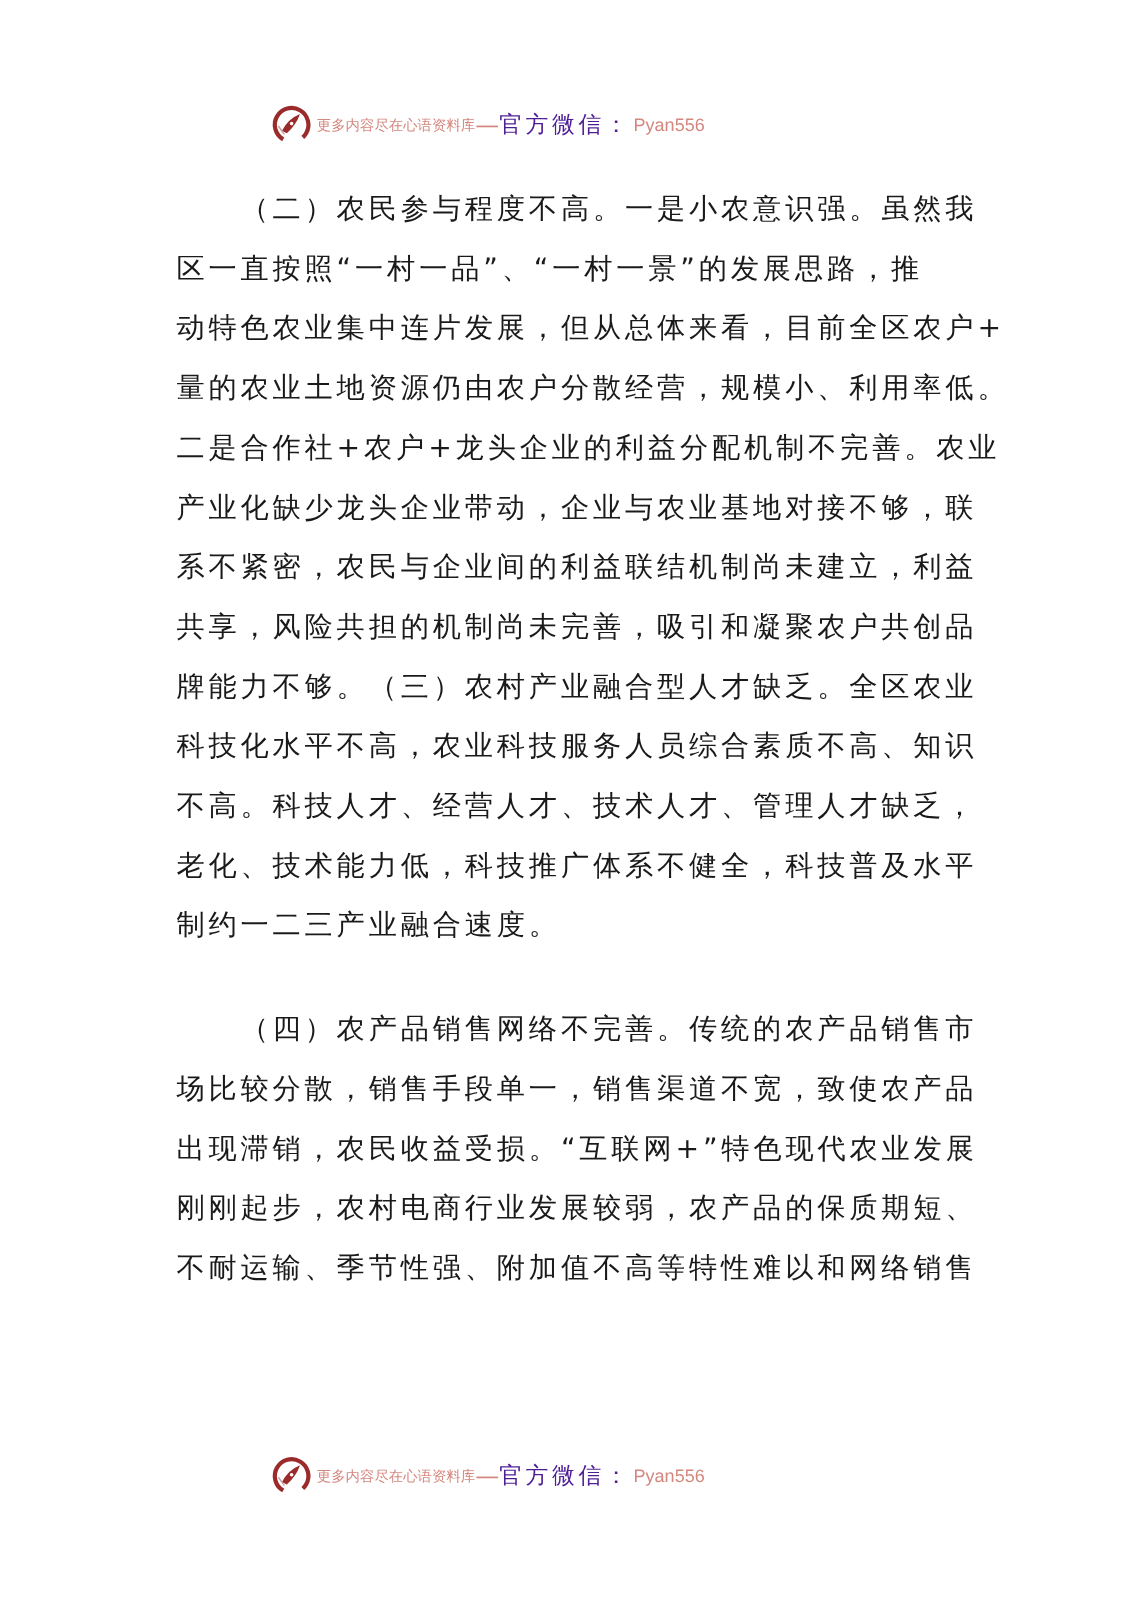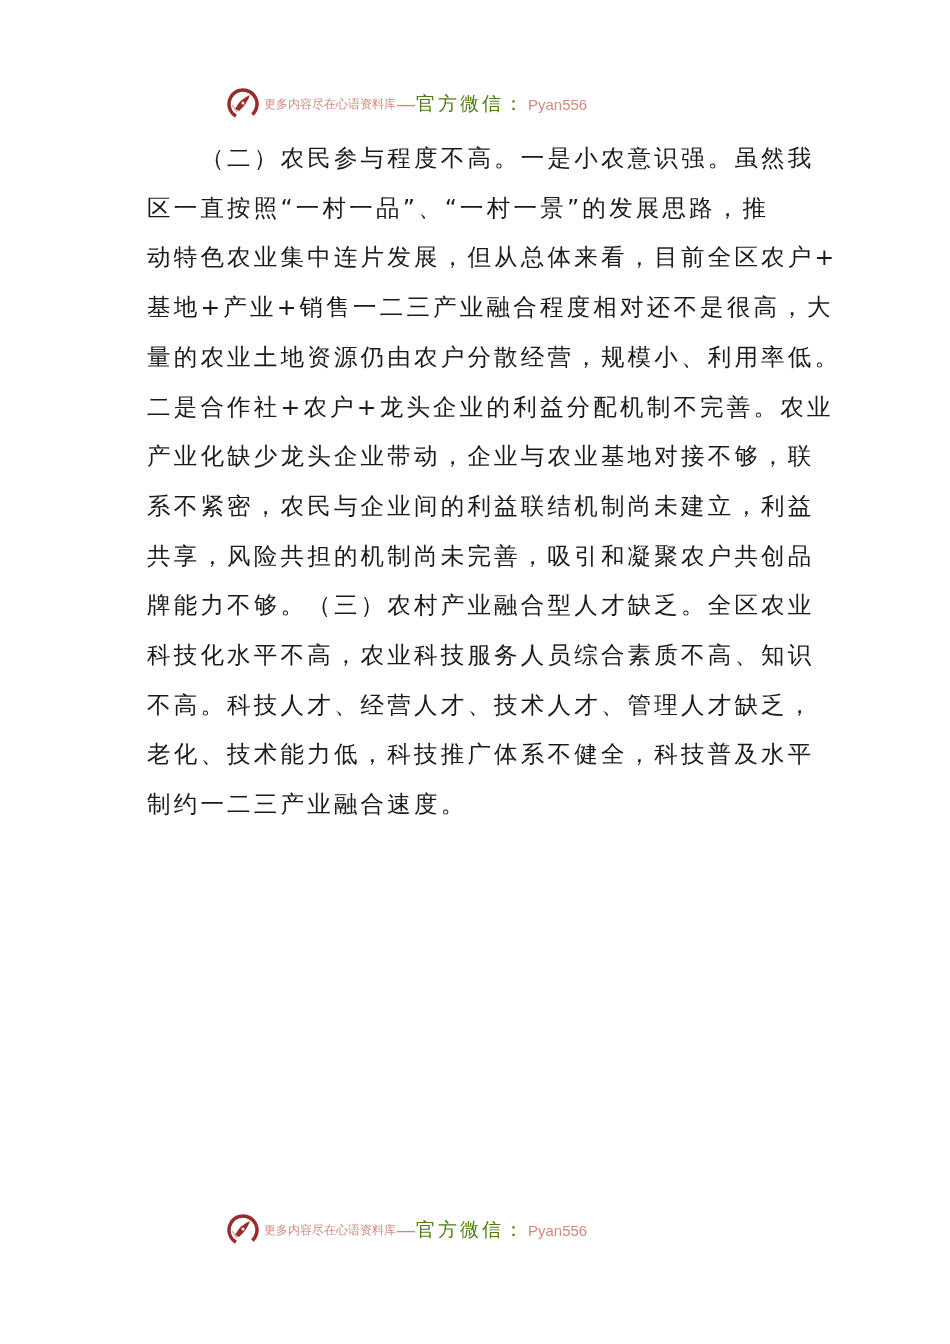--- a/index.html
+++ b/index.html
@@ -37,33 +37,33 @@
       color: #d4877f;
       letter-spacing: 0px;
     }
     .banner .dash {
       font-size: 20px;
       color: #d4877f;
     }
     .banner .wechat-label {
       font-family: "DejaVu Serif", "Liberation Serif", serif;
       font-size: 19px;
-      color: #4d7c0f;
+      color: #4c1d95;
       letter-spacing: 3px;
     }
     .banner .wechat-id {
       font-family: "Liberation Sans", sans-serif;
       font-size: 15px;
       color: #d4877f;
       margin-left: 2px;
     }
     .content {
       position: absolute;
       left: 147px;
-      top: 134px;
+      top: 150px;
       width: 656px;
     }
     .para {
       margin: 0;
       font-size: 23.5px;
       line-height: 49.7px;
       color: #1a1a1a;
       letter-spacing: 3.2px;
       text-align: justify;
       text-align-last: left;
@@ -91,31 +91,37 @@
   <span class="dash">—</span>
   <span class="wechat-label">官方微信：</span>
   <span class="wechat-id">Pyan556</span>
 </div>
 
 <div class="content">
   <p class="para">
     <span class="line">　　（二）农民参与程度不高。一是小农意识强。虽然我</span>
     <span class="line">区一直按照“一村一品”、“一村一景”的发展思路，推</span>
     <span class="line">动特色农业集中连片发展，但从总体来看，目前全区农户+</span>
-    <span class="line">基地+产业+销售一二三产业融合程度相对还不是很高，大</span>
     <span class="line">量的农业土地资源仍由农户分散经营，规模小、利用率低。</span>
     <span class="line">二是合作社+农户+龙头企业的利益分配机制不完善。农业</span>
     <span class="line">产业化缺少龙头企业带动，企业与农业基地对接不够，联</span>
     <span class="line">系不紧密，农民与企业间的利益联结机制尚未建立，利益</span>
     <span class="line">共享，风险共担的机制尚未完善，吸引和凝聚农户共创品</span>
     <span class="line">牌能力不够。（三）农村产业融合型人才缺乏。全区农业</span>
     <span class="line">科技化水平不高，农业科技服务人员综合素质不高、知识</span>
     <span class="line">不高。科技人才、经营人才、技术人才、管理人才缺乏，</span>
     <span class="line">老化、技术能力低，科技推广体系不健全，科技普及水平</span>
     <span class="line">制约一二三产业融合速度。</span>
+  </p>
+  <p class="para gap">
+    <span class="line">　　（四）农产品销售网络不完善。传统的农产品销售市</span>
+    <span class="line">场比较分散，销售手段单一，销售渠道不宽，致使农产品</span>
+    <span class="line">出现滞销，农民收益受损。“互联网+”特色现代农业发展</span>
+    <span class="line">刚刚起步，农村电商行业发展较弱，农产品的保质期短、</span>
+    <span class="line">不耐运输、季节性强、附加值不高等特性难以和网络销售</span>
   </p>
 </div>
 
 <div class="banner bottom">
   <svg class="logo" viewBox="0 0 34 34">
     <circle cx="17" cy="17" r="14" fill="none" stroke="#9b2a2a" stroke-width="3.5" stroke-dasharray="70 18" transform="rotate(120 17 17)"></circle>
     <path d="M9 22 Q14 12 24 8 Q21 17 13 24 Z" fill="#9b2a2a"></path>
     <path d="M11 25 Q8 21 6 18" fill="none" stroke="#c9a0a0" stroke-width="1.2"></path>
     <circle cx="17" cy="16" r="1.5" fill="#ffffff"></circle>
   </svg>

